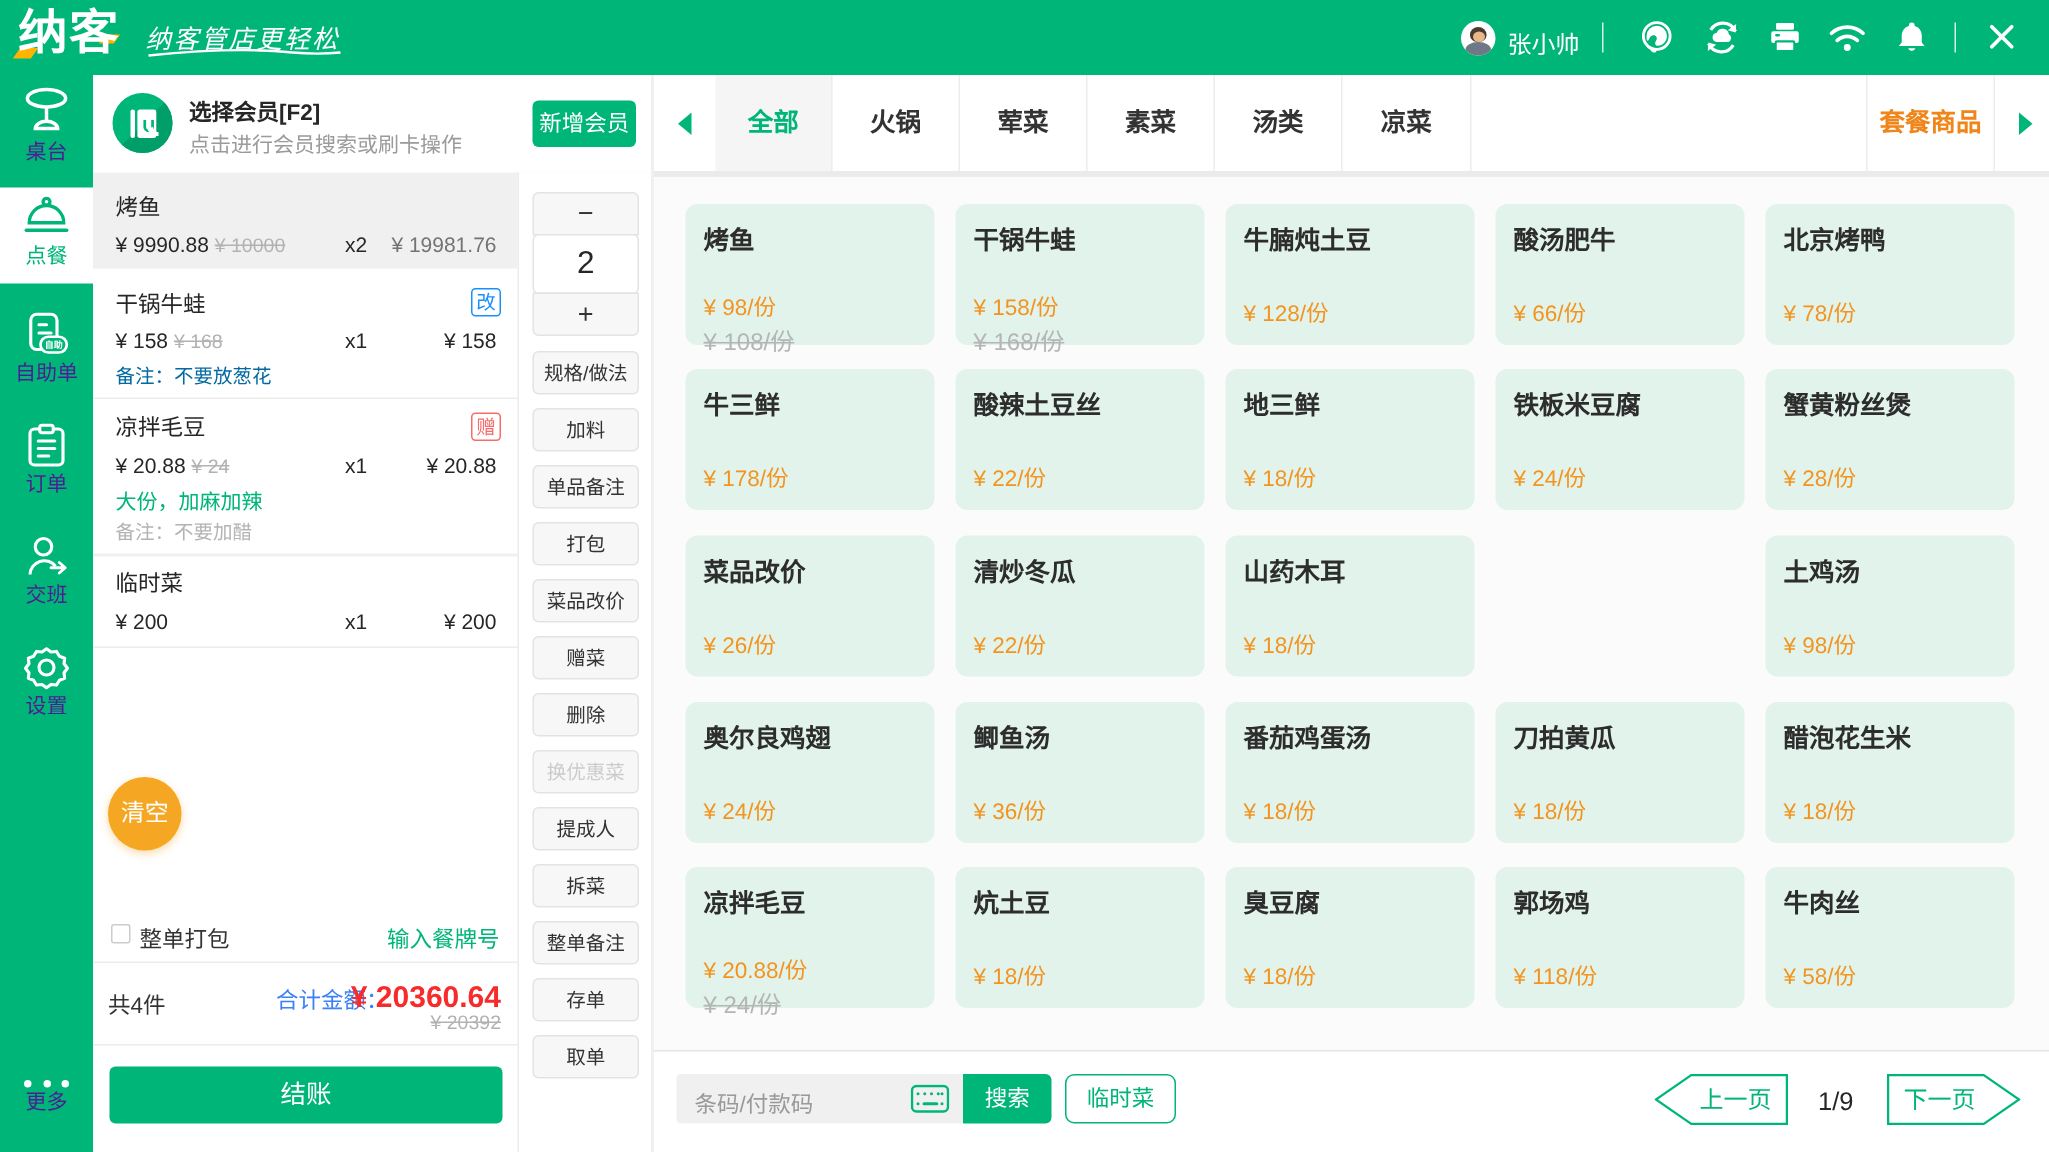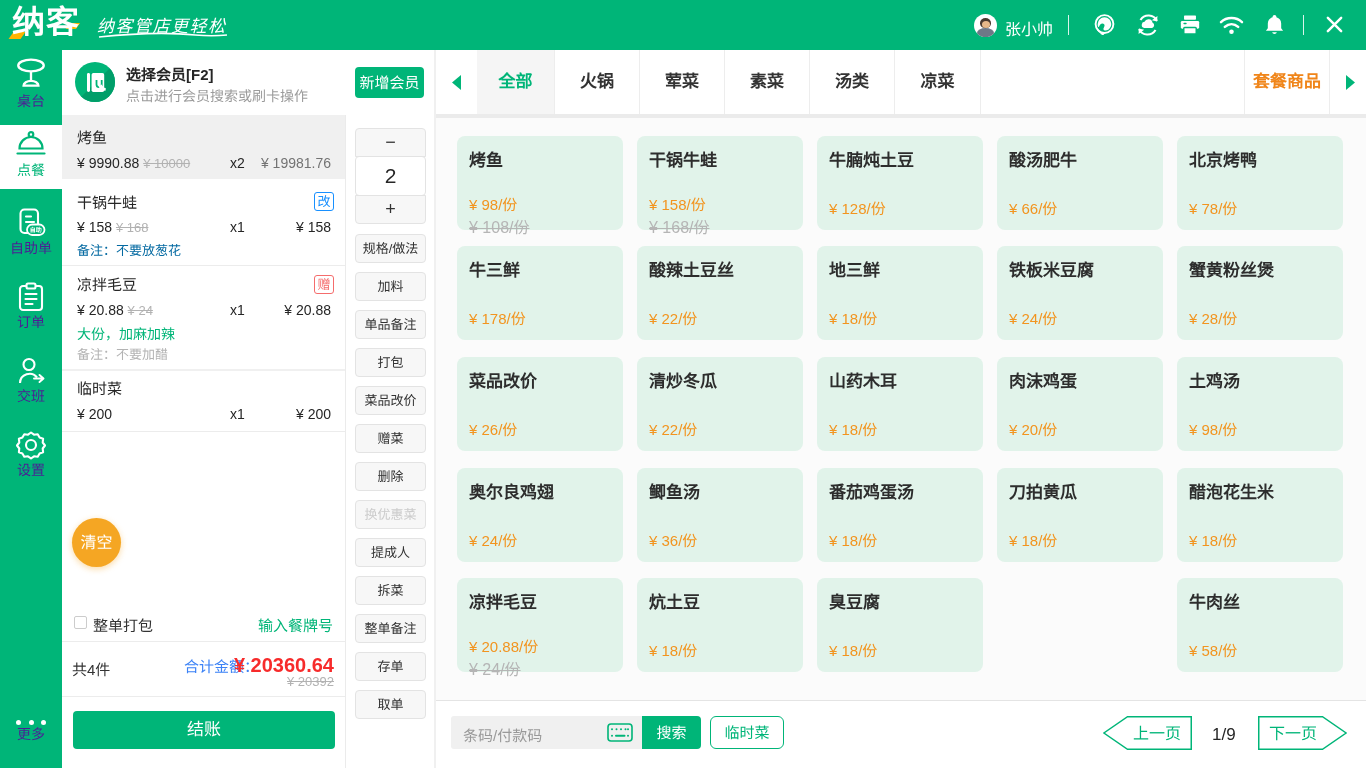--- a/index.html
+++ b/index.html
@@ -301,24 +301,20 @@
       <div class="pr">¥ 26/份</div>
     </div>
   <div class="card" style="left:201px;top:239px;">
       <div class="nm">清炒冬瓜</div>
       <div class="pr">¥ 22/份</div>
     </div>
   <div class="card" style="left:381px;top:239px;">
       <div class="nm">山药木耳</div>
       <div class="pr">¥ 18/份</div>
     </div>
-  <div class="card" style="left:561px;top:239px;">
-      <div class="nm">肉沫鸡蛋</div>
-      <div class="pr">¥ 20/份</div>
-    </div>
   <div class="card" style="left:741px;top:239px;">
       <div class="nm">土鸡汤</div>
       <div class="pr">¥ 98/份</div>
     </div>
   <div class="card" style="left:21px;top:349.5px;">
       <div class="nm">奥尔良鸡翅</div>
       <div class="pr">¥ 24/份</div>
     </div>
   <div class="card" style="left:201px;top:349.5px;">
       <div class="nm">鲫鱼汤</div>
@@ -341,20 +337,24 @@
       <div class="pr" style="top:57px;">¥ 20.88/份</div>
       <div class="op">¥ 24/份</div>
     </div>
   <div class="card" style="left:201px;top:460px;">
       <div class="nm">炕土豆</div>
       <div class="pr">¥ 18/份</div>
     </div>
   <div class="card" style="left:381px;top:460px;">
       <div class="nm">臭豆腐</div>
       <div class="pr">¥ 18/份</div>
+    </div>
+  <div class="card" style="left:561px;top:460px;">
+      <div class="nm">郭场鸡</div>
+      <div class="pr">¥ 118/份</div>
     </div>
   <div class="card" style="left:741px;top:460px;">
       <div class="nm">牛肉丝</div>
       <div class="pr">¥ 58/份</div>
     </div>
 </div>
 <div class="bottombar">
   <div class="abs" style="left:15px;top:15px;width:191px;height:33px;background:#f0f0f0;border-radius:3px 0 0 3px;">
     <div class="abs" style="left:12px;top:8px;font-size:15px;color:#999;">条码/付款码</div>
     <svg class="abs" style="left:156px;top:7px;" width="26" height="19" viewBox="0 0 26 19" fill="none" stroke="#00b578" stroke-width="1.6">

